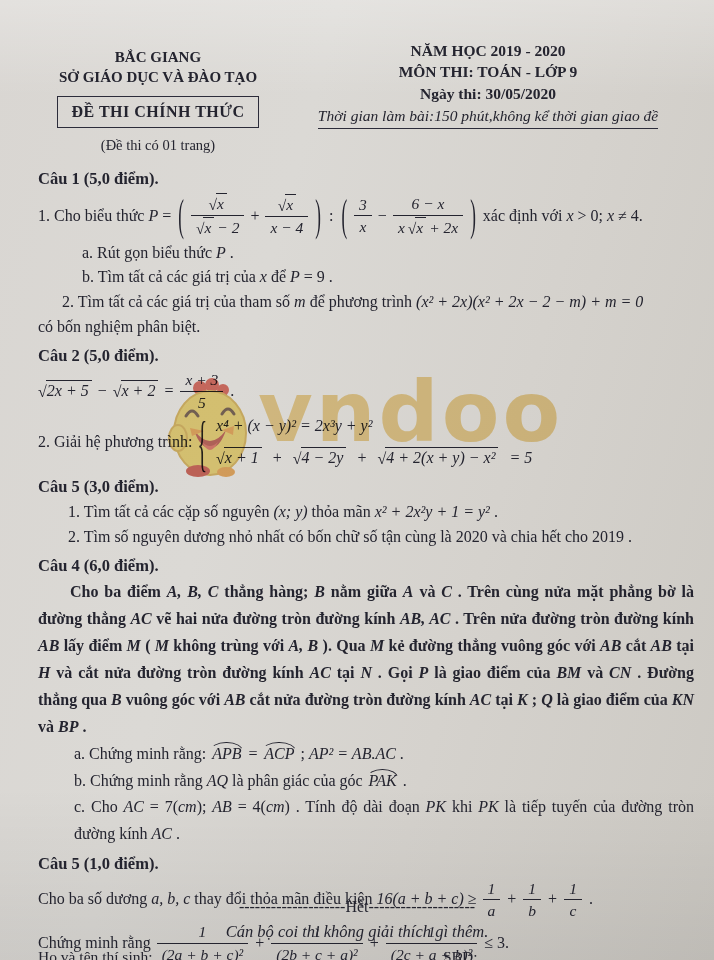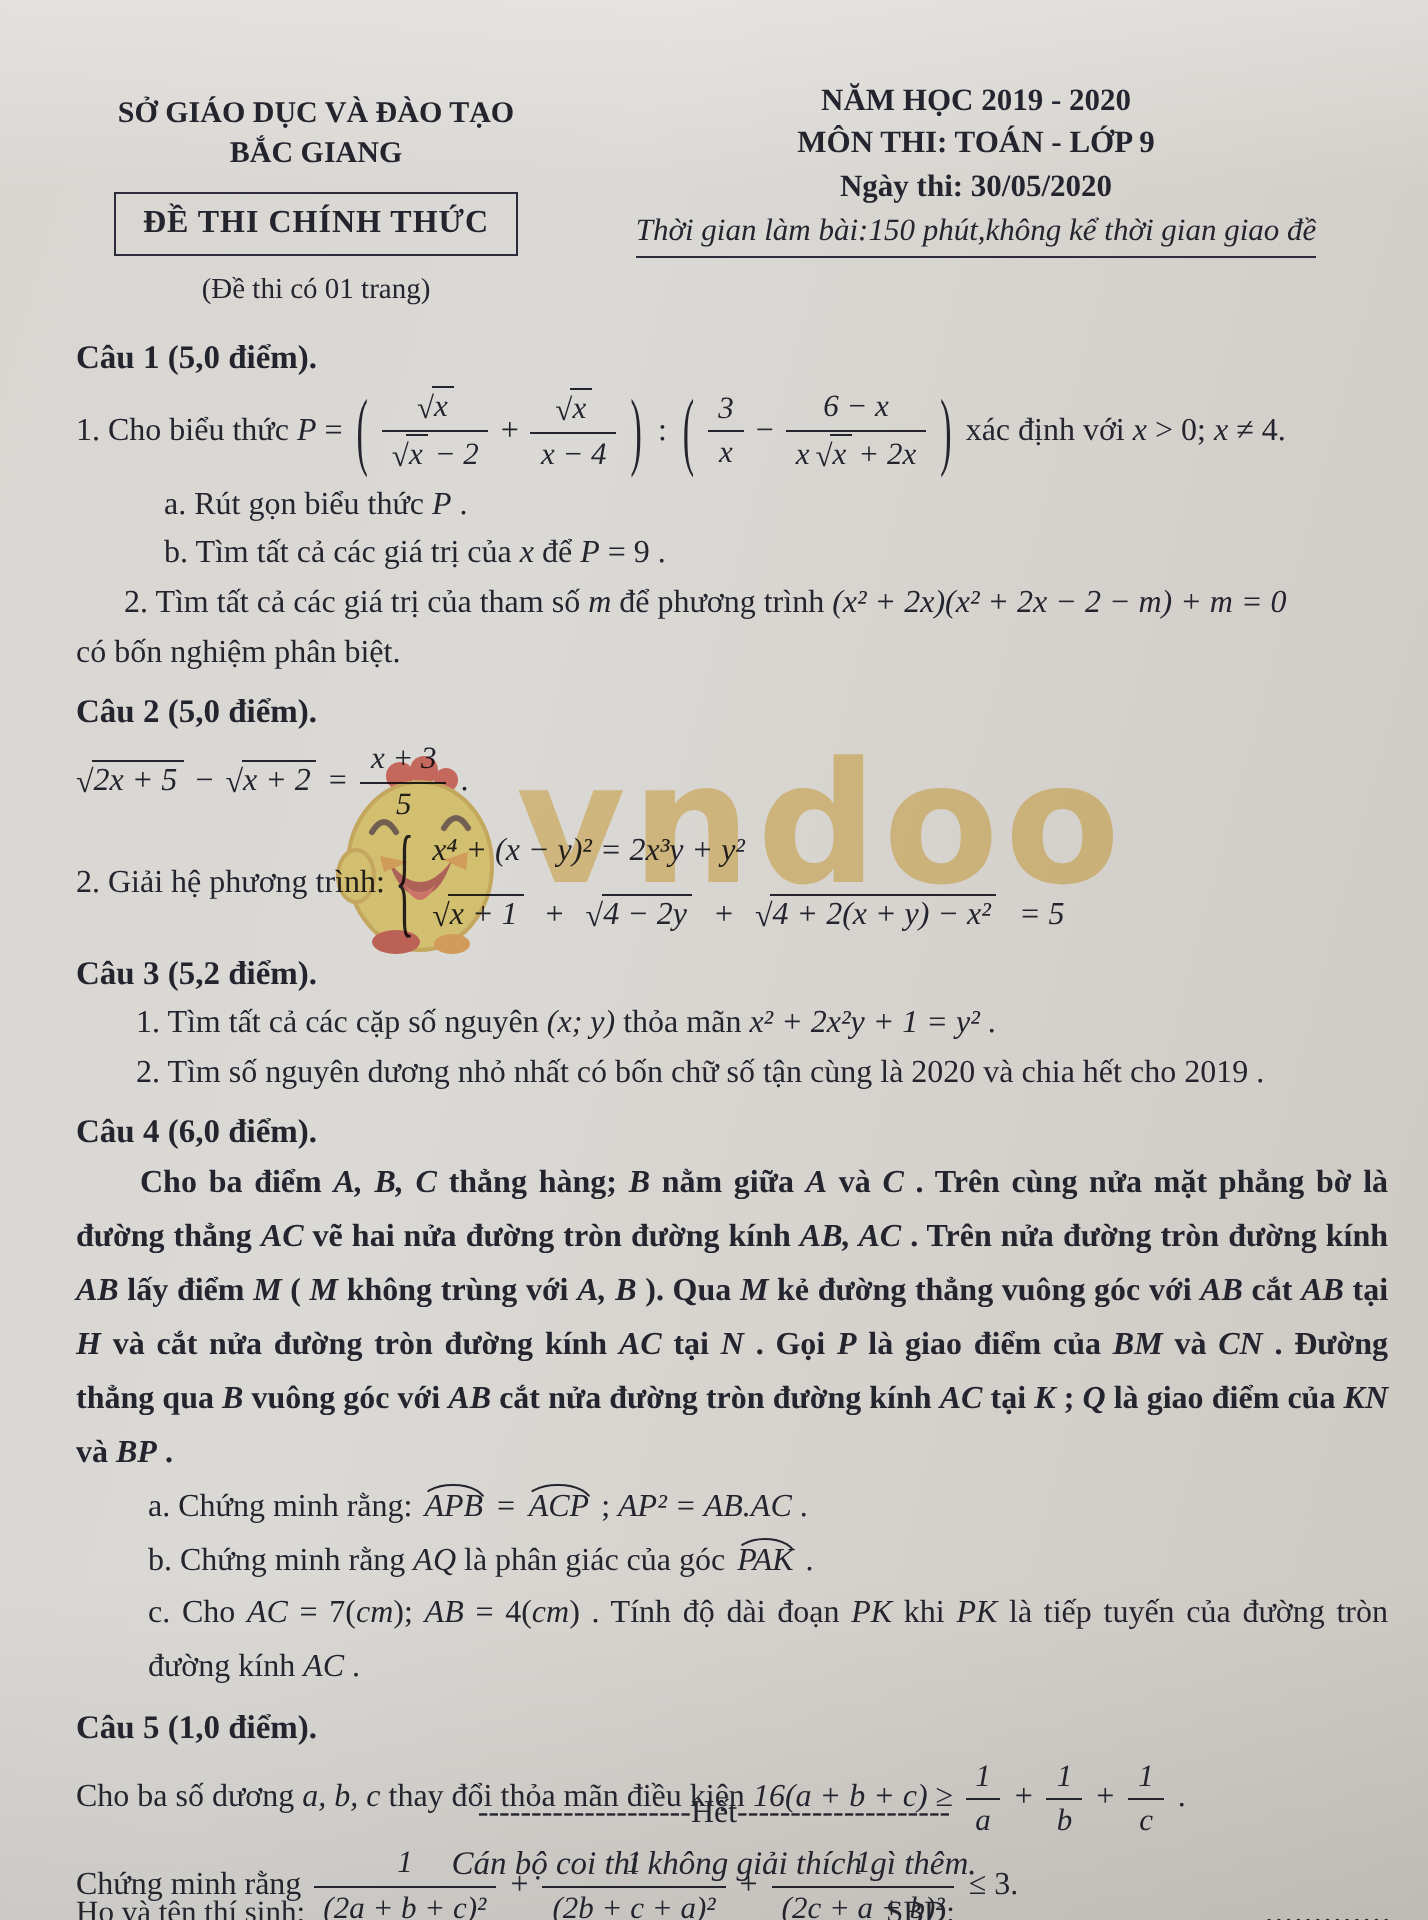--- a/index.html
+++ b/index.html
@@ -100,22 +100,22 @@
         <ellipse cx="66" cy="94" rx="9" ry="5" fill="#ef9426"></ellipse>
       </g>
     </svg>
     <div class="wm-text">vndoo</div>
   </div>
 
   <div class="content">
 
     <header class="hdr">
       <div class="h-left">
+        <div class="h-bold">BẮC GIANG</div>
         <div class="h-bold">SỞ GIÁO DỤC VÀ ĐÀO TẠO</div>
-        <div class="h-bold">BẮC GIANG</div>
         <div>
           <span class="obox">ĐỀ THI CHÍNH THỨC</span>
         </div>
         <div class="h-note">(Đề thi có 01 trang)</div>
       </div>
       <div class="h-right">
         <div class="line">NĂM HỌC 2019 - 2020</div>
         <div class="line">MÔN THI: TOÁN - LỚP 9</div>
         <div class="line">Ngày thi: 30/05/2020</div>
         <div><span class="duration">Thời gian làm bài:150 phút,không kể thời gian giao đề</span></div>
@@ -222,21 +222,21 @@
             <span class="sqrt">
                 <span class="ov">4 + 2(x + y) − x²</span>
               </span>
             <span class="op v">= 5</span>
           </span>
         </span>
       </div>
     </section>
 
     <section>
-      <div class="qh">Câu 3 (5,2 điểm).</div>
+      <div class="qh">Câu 5 (3,0 điểm).</div>
       <div class="qline ml1"><span>1. Tìm tất cả các cặp số nguyên </span><span class="v">(x; y)</span><span> thỏa mãn </span><span class="v">x² + 2x²y + 1 = y²</span><span> .</span></div>
       <div class="qline ml1"><span>2. Tìm số nguyên dương nhỏ nhất có bốn chữ số tận cùng là 2020 và chia hết cho 2019 .</span></div>
     </section>
 
     <section>
       <div class="qh">Câu 4 (6,0 điểm).</div>
       <div class="qline just tind" style="line-height:1.68;"><span>Cho ba điểm </span><span class="v">A, B, C</span><span> thẳng hàng; </span><span class="v">B</span><span> nằm giữa </span><span class="v">A</span><span> và </span><span class="v">C</span><span> . Trên cùng nửa mặt phẳng bờ là đường thẳng </span><span class="v">AC</span><span> vẽ hai nửa đường tròn đường kính </span><span class="v">AB, AC</span><span> . Trên nửa đường tròn đường kính </span><span class="v">AB</span><span> lấy điểm </span><span class="v">M</span><span> ( </span><span class="v">M</span><span> không trùng với </span><span class="v">A, B</span><span> ). Qua </span><span class="v">M</span><span> kẻ đường thẳng vuông góc với </span><span class="v">AB</span><span> cắt </span><span class="v">AB</span><span> tại </span><span class="v">H</span><span> và cắt nửa đường tròn đường kính </span><span class="v">AC</span><span> tại </span><span class="v">N</span><span> . Gọi </span><span class="v">P</span><span> là giao điểm của </span><span class="v">BM</span><span> và </span><span class="v">CN</span><span> . Đường thẳng qua </span><span class="v">B</span><span> vuông góc với </span><span class="v">AB</span><span> cắt nửa đường tròn đường kính </span><span class="v">AC</span><span> tại </span><span class="v">K</span><span> ; </span><span class="v">Q</span><span> là giao điểm của </span><span class="v">KN</span><span> và </span><span class="v">BP</span><span> .</span></div>
       <div class="qline ml3" style="line-height:1.68;"><span>a. Chứng minh rằng: </span><span class="v arc">APB</span><span class="v"> = </span><span class="v arc">ACP</span><span> ; </span><span class="v">AP² = AB.AC</span><span> .</span></div>
       <div class="qline ml3" style="line-height:1.68;"><span>b. Chứng minh rằng </span><span class="v">AQ</span><span> là phân giác của góc </span><span class="v arc">PAK</span><span> .</span></div>
       <div class="qline ml3 just" style="line-height:1.68;margin-left:36px;"><span>c. Cho </span><span class="v">AC</span><span> = 7(</span><span class="v">cm</span><span>); </span><span class="v">AB</span><span> = 4(</span><span class="v">cm</span><span>) . Tính độ dài đoạn </span><span class="v">PK</span><span> khi </span><span class="v">PK</span><span> là tiếp tuyến của đường tròn đường kính </span><span class="v">AC</span><span> .</span></div>

